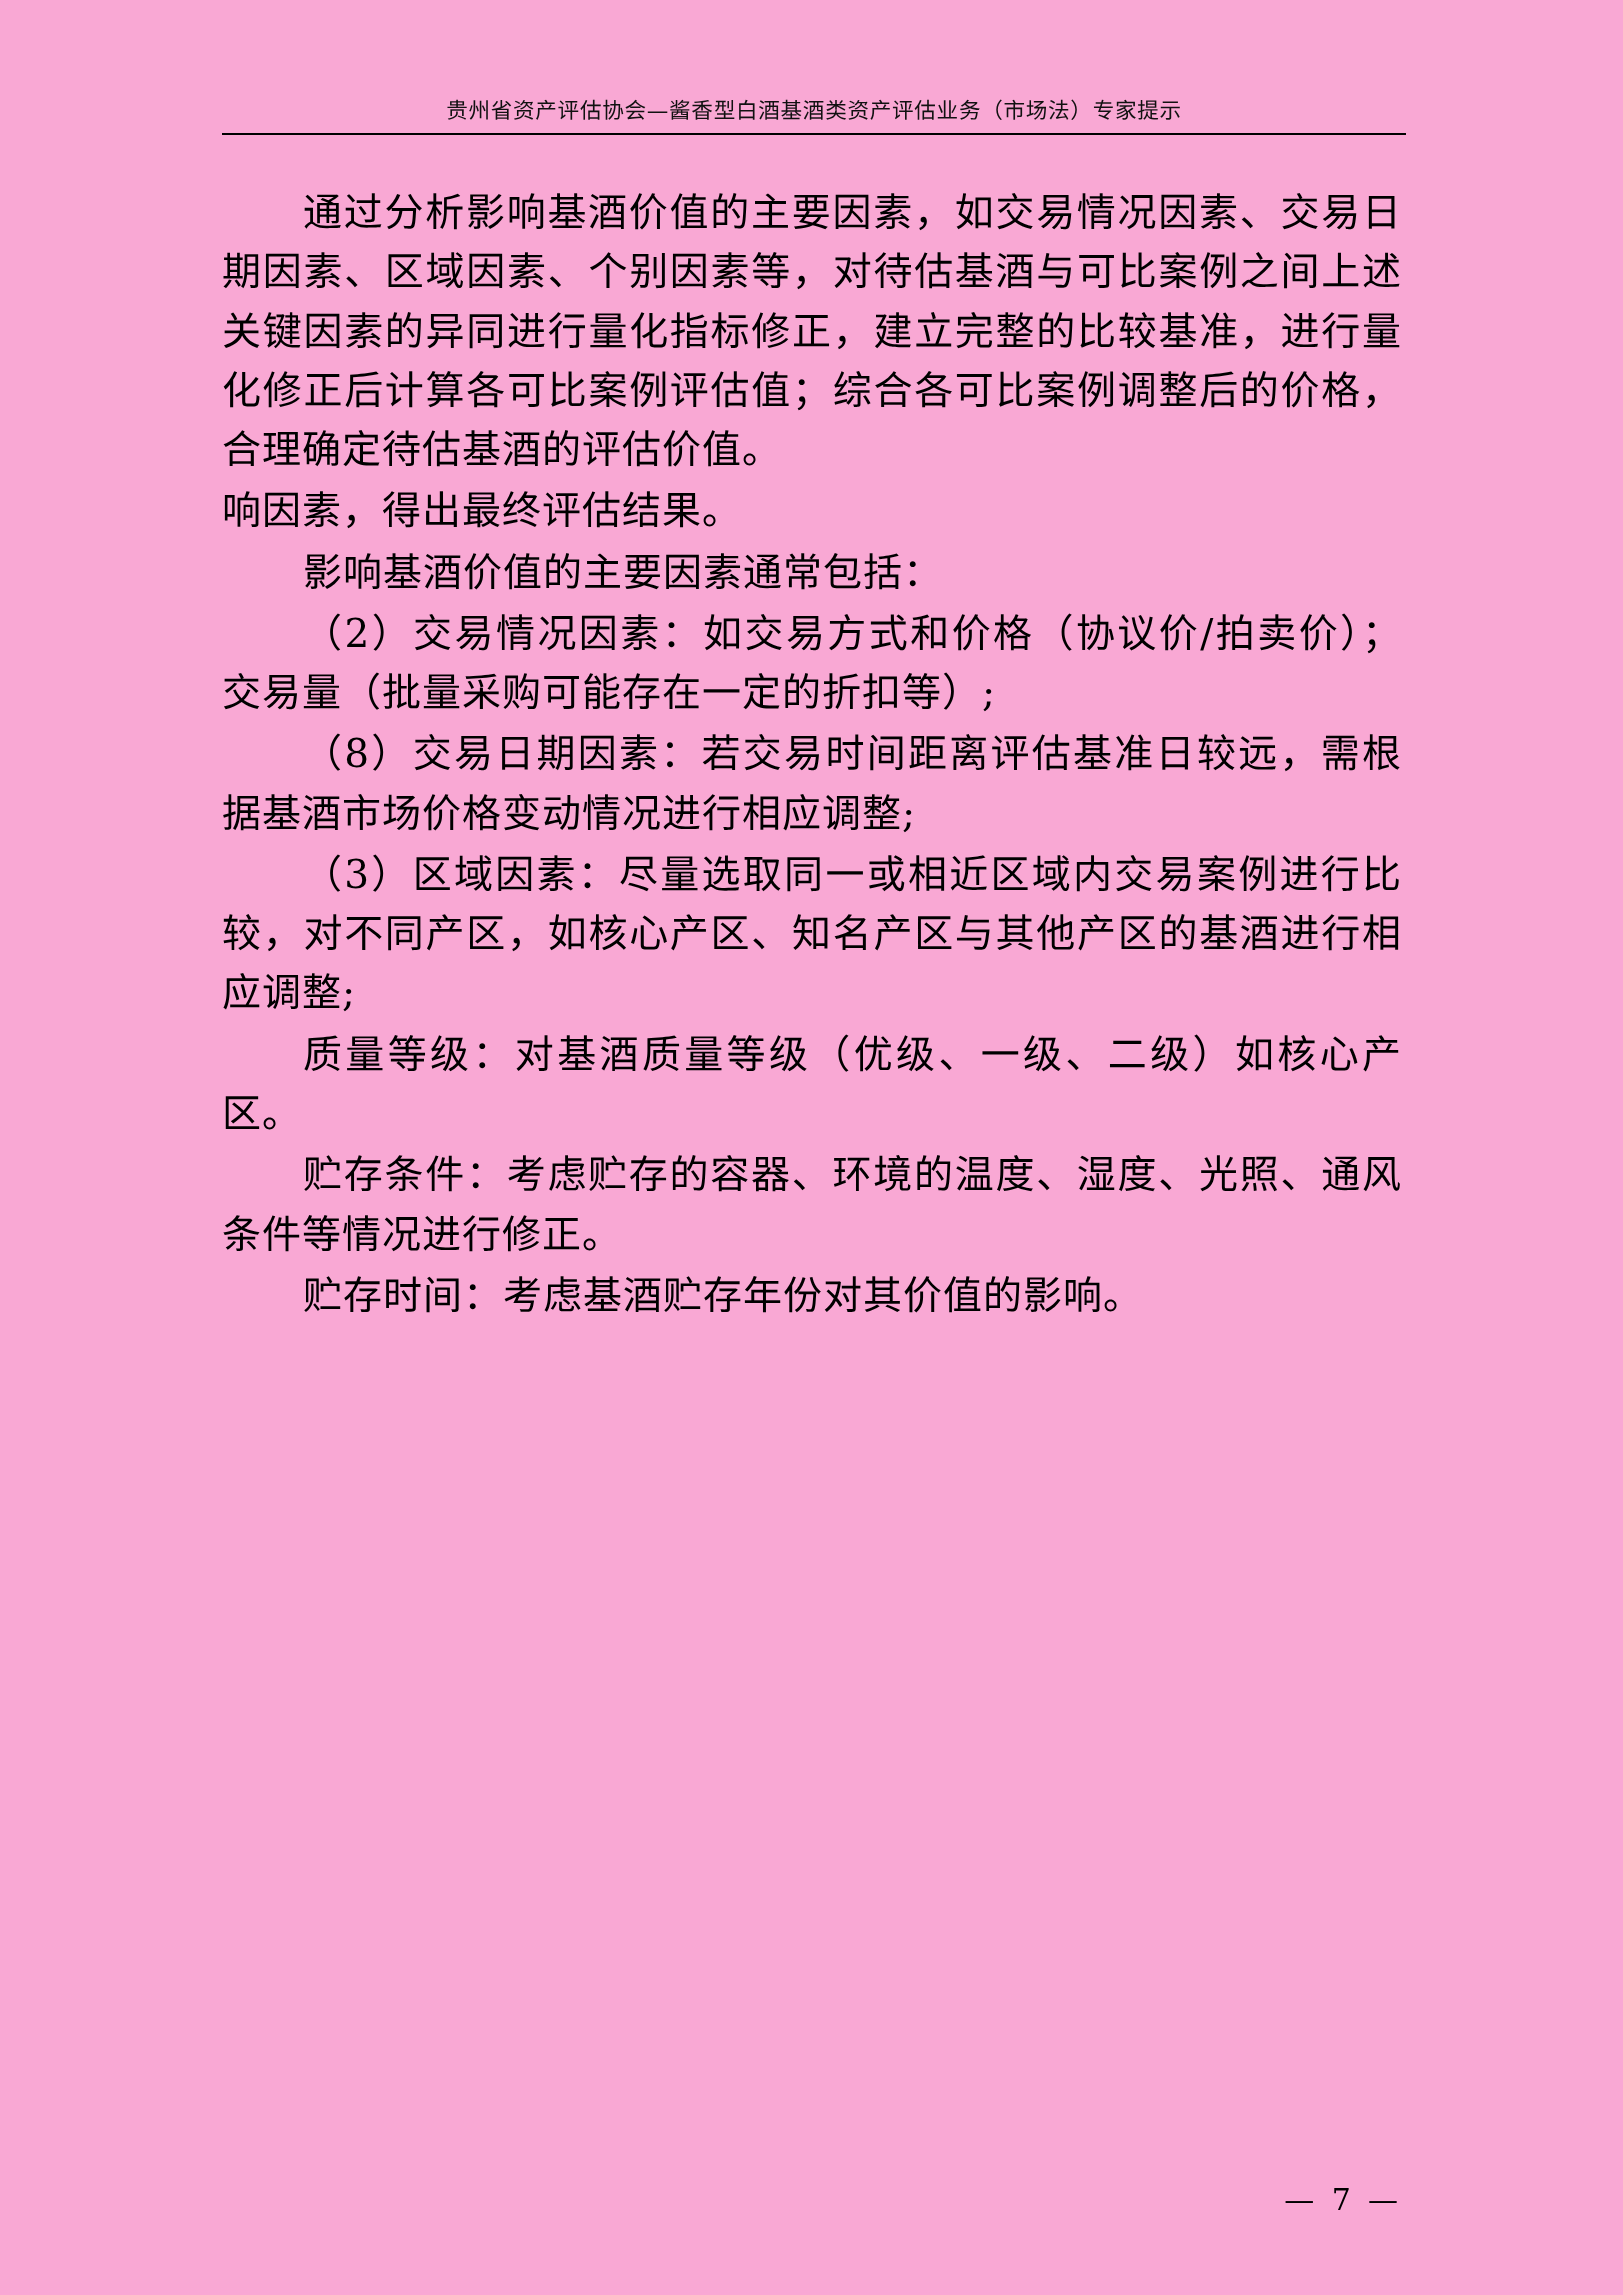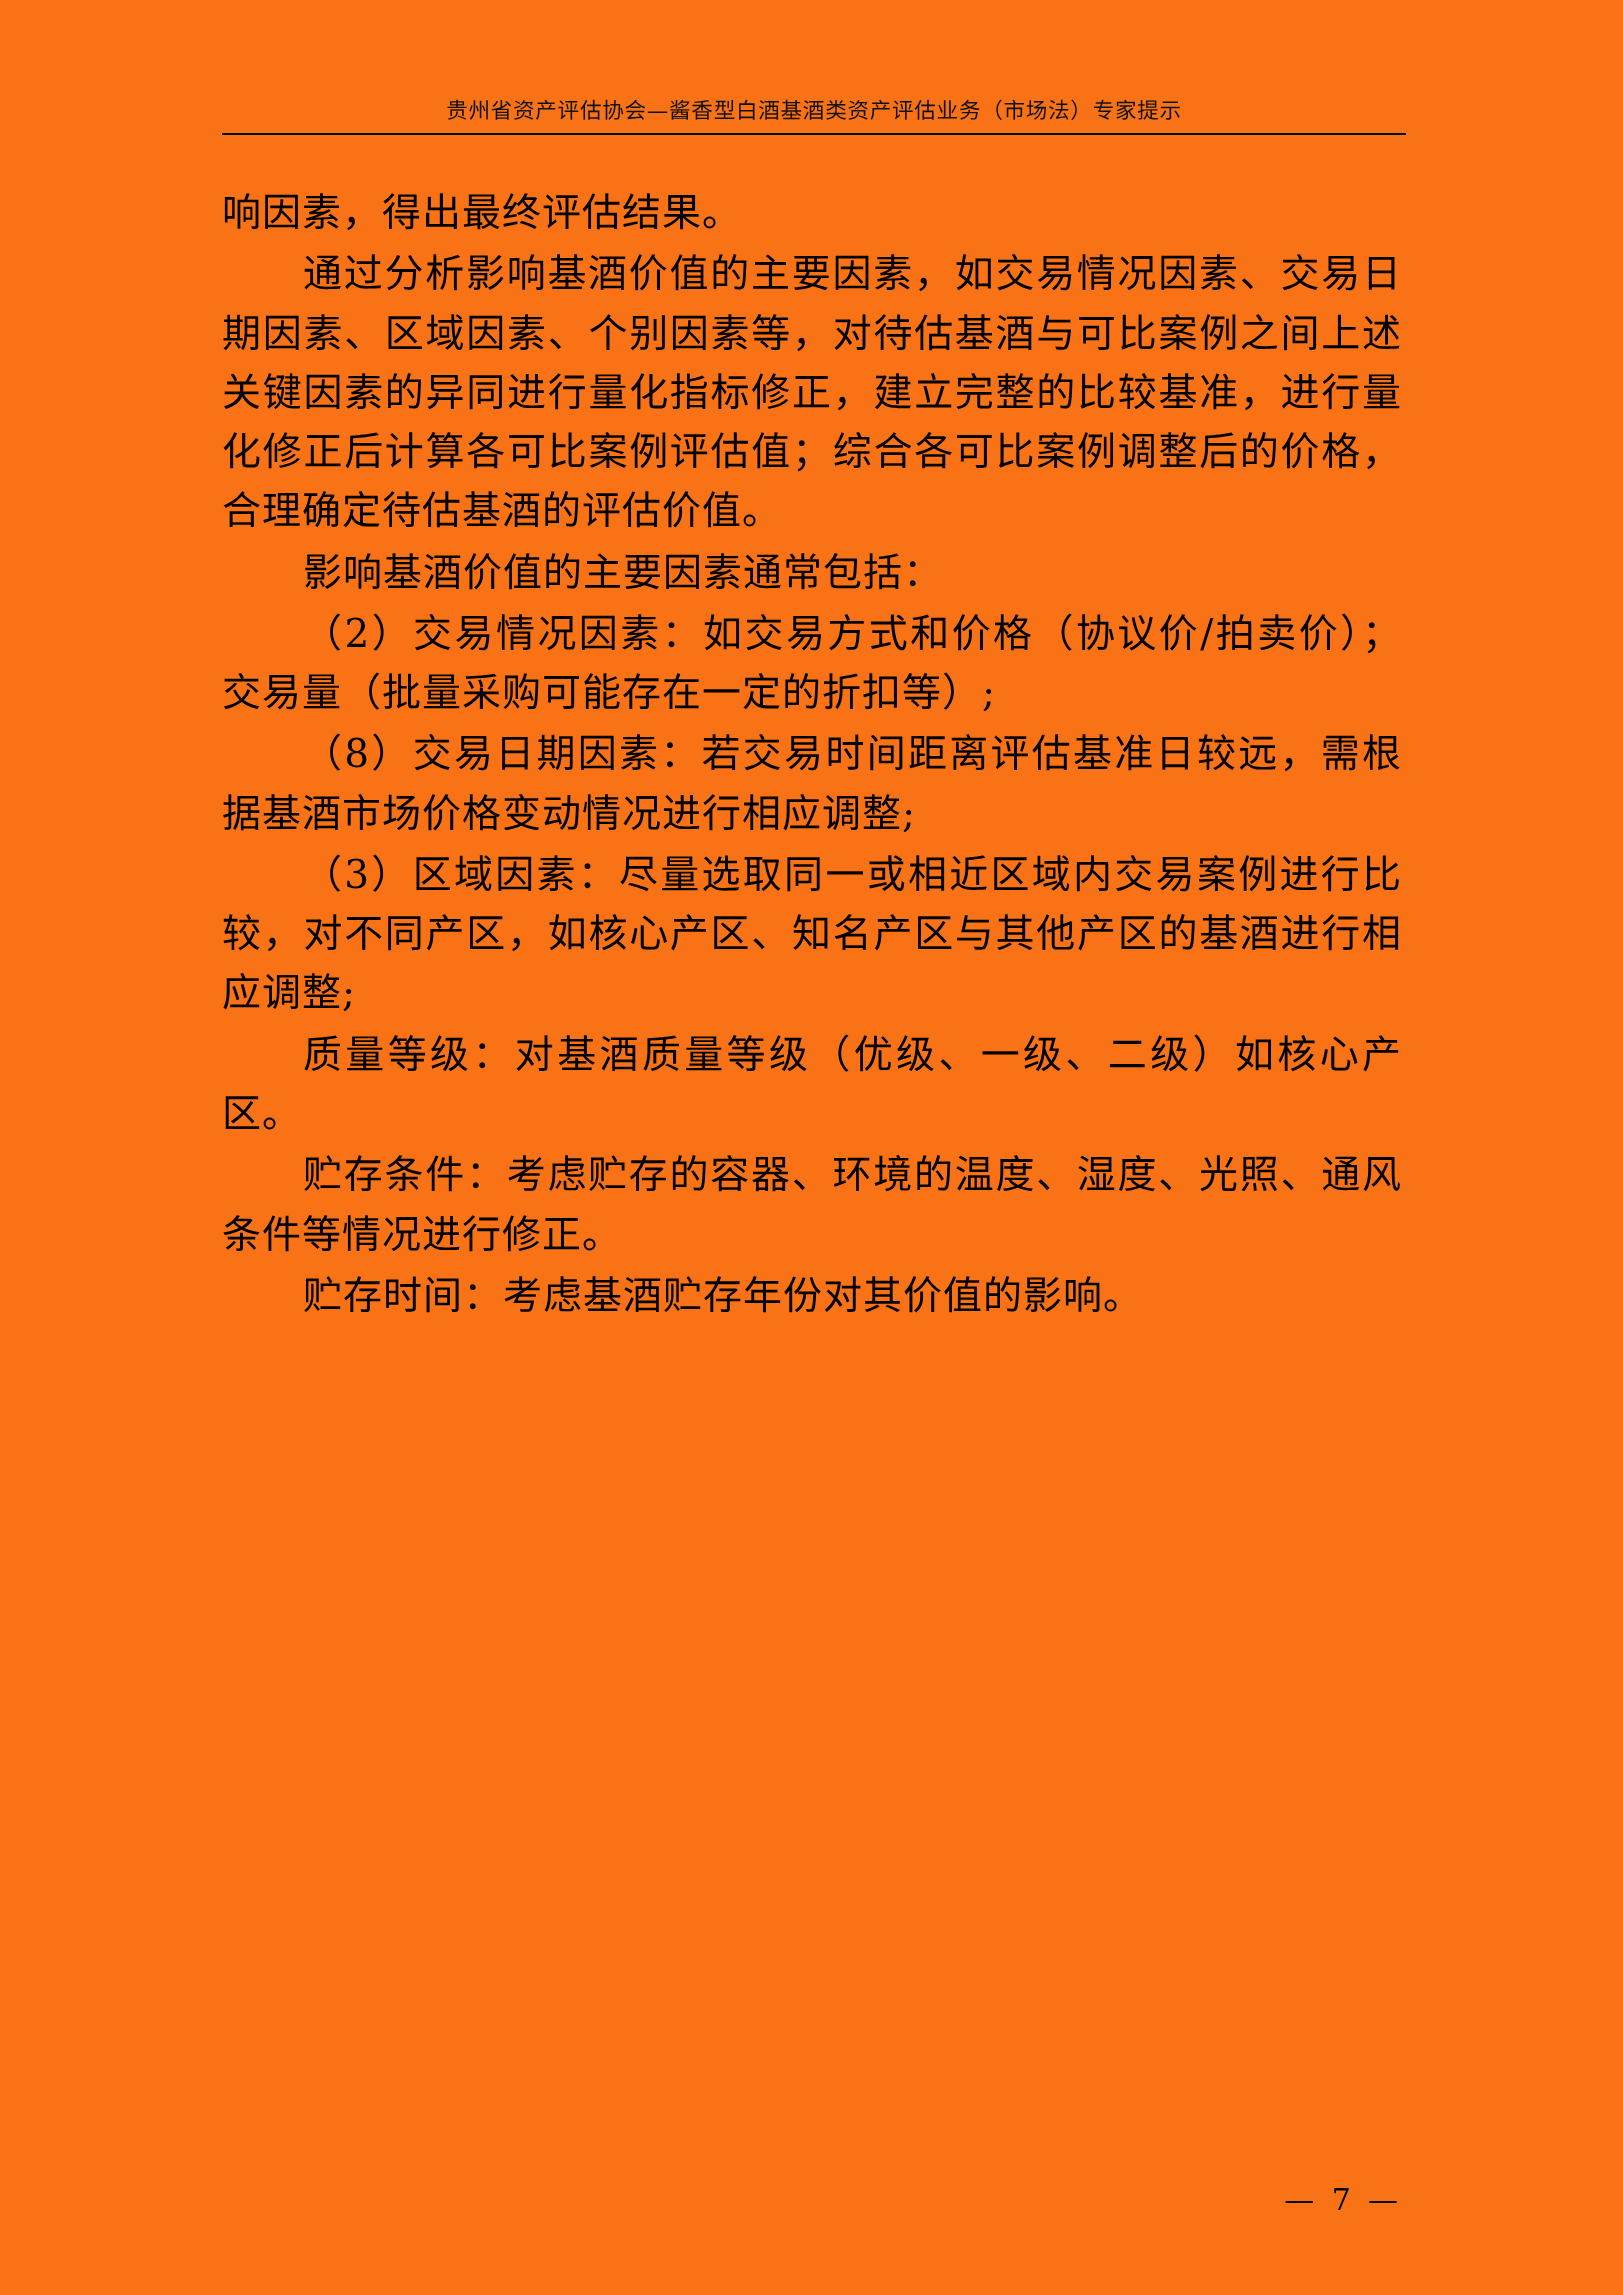--- a/index.html
+++ b/index.html
@@ -5,21 +5,21 @@
 <style>
   html, body {
     margin: 0;
     padding: 0;
     background: #ffffff;
   }
   .page {
     position: relative;
     width: 1623px;
     height: 2295px;
-    background: #f97316;
+    background: #f9a8d4;
     margin: 0 auto;
     box-sizing: border-box;
     font-family: "Liberation Serif", "DejaVu Serif", serif;
     color: #000000;
     overflow: hidden;
   }
 
   
   .header {
     position: absolute;
@@ -85,22 +85,22 @@
 <body>
 
 <div class="page">
 
   <div class="header">
     <div class="header-text">贵州省资产评估协会—酱香型白酒基酒类资产评估业务（市场法）专家提示</div>
     <div class="header-rule"></div>
   </div>
 
   <div class="content">
+    <p class="para indent">通过分析影响基酒价值的主要因素，如交易情况因素、交易日期因素、区域因素、个别因素等，对待估基酒与可比案例之间上述关键因素的异同进行量化指标修正，建立完整的比较基准，进行量化修正后计算各可比案例评估值；综合各可比案例调整后的价格，合理确定待估基酒的评估价值。</p>
     <p class="para noindent">响因素，得出最终评估结果。</p>
-    <p class="para indent">通过分析影响基酒价值的主要因素，如交易情况因素、交易日期因素、区域因素、个别因素等，对待估基酒与可比案例之间上述关键因素的异同进行量化指标修正，建立完整的比较基准，进行量化修正后计算各可比案例评估值；综合各可比案例调整后的价格，合理确定待估基酒的评估价值。</p>
     <p class="para indent">影响基酒价值的主要因素通常包括：</p>
     <p class="para indent">（2）交易情况因素：如交易方式和价格（协议价/拍卖价）；交易量（批量采购可能存在一定的折扣等）;</p>
     <p class="para indent">（8）交易日期因素：若交易时间距离评估基准日较远，需根据基酒市场价格变动情况进行相应调整;</p>
     <p class="para indent">（3）区域因素：尽量选取同一或相近区域内交易案例进行比较，对不同产区，如核心产区、知名产区与其他产区的基酒进行相应调整;</p>
     <p class="para indent">质量等级：对基酒质量等级（优级、一级、二级）如核心产区。</p>
     <p class="para indent">贮存条件：考虑贮存的容器、环境的温度、湿度、光照、通风条件等情况进行修正。</p>
     <p class="para indent">贮存时间：考虑基酒贮存年份对其价值的影响。</p>
   </div>
 
   <div class="footer">

